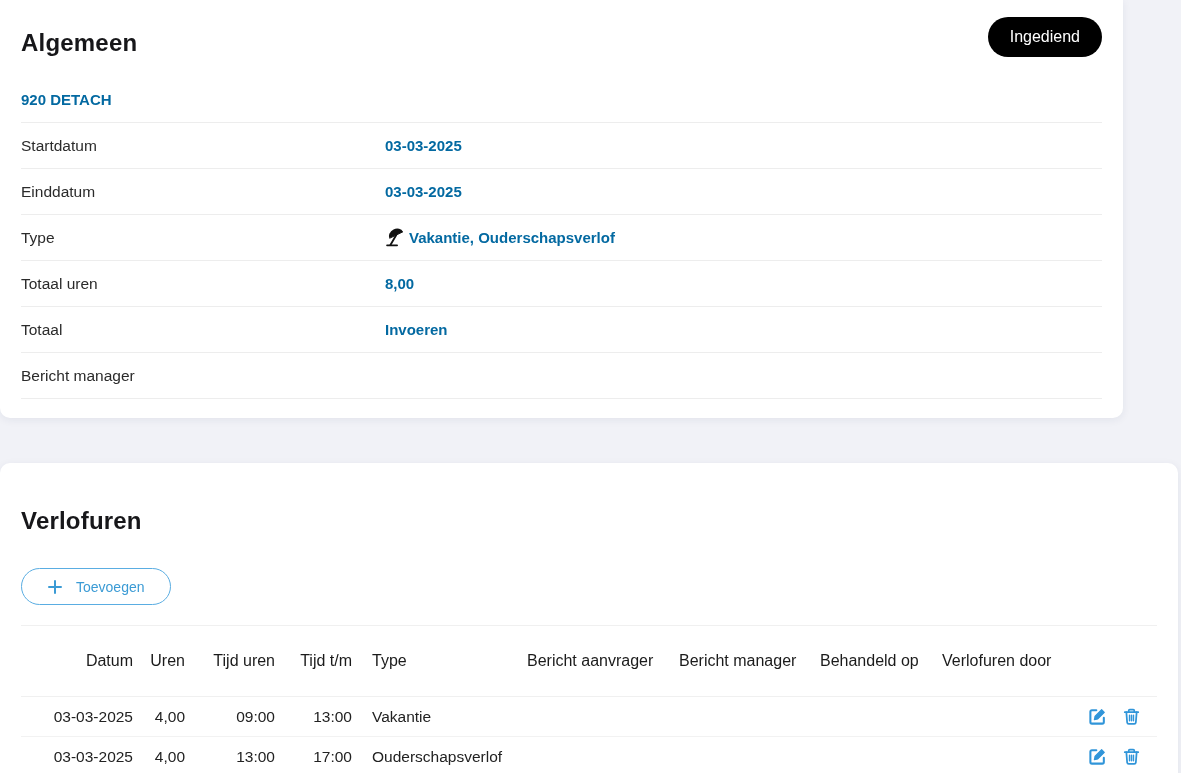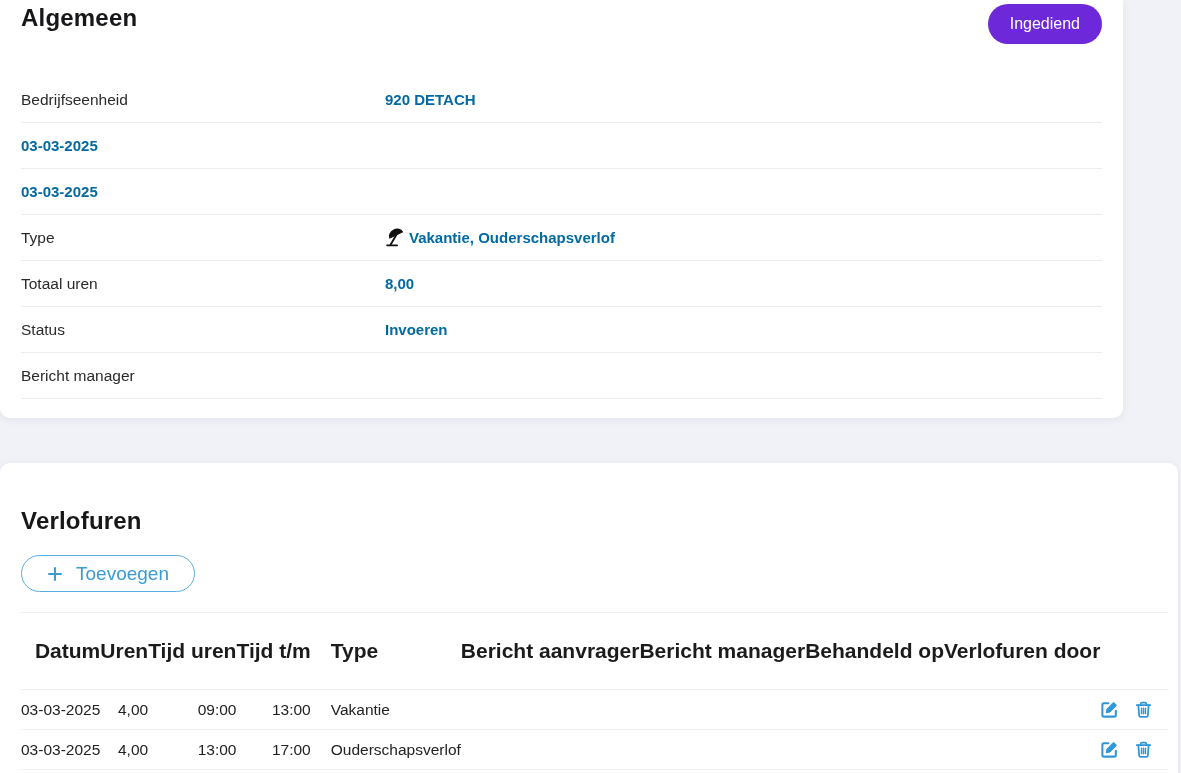--- a/index.html
+++ b/index.html
@@ -22,60 +22,60 @@
     border-radius:0 0 10px 10px;
     padding:0 21px;
   }
   .card-leave {
     left:0; top:463px;
     width:1178px; height:500px;
     border-radius:10px;
     padding:0 21px;
   }
   .card-header {
-    display:flex; justify-content:space-between; align-items:flex-start;
+    display:flex; justify-content:space-between; align-items:flex-end;
     padding-top:4px; height:57px;gap:19px;
   }
   .section-title {
     font-size:24px; font-weight:700; color:#17171a; letter-spacing:.2px;
   }
   .status-badge {
-    background:#6d28d9; color:#ffffff;
+    background:#000000; color:#ffffff;
     font-size:16px; line-height:1;
     padding:12px 22px; border-radius:20px;
   }
   .fields { margin-top:20px; }
   .field-row {
     display:flex; align-items:center;
     height:46px; border-bottom:1px solid #ededed;
   }
   .field-label { width:364px; font-size:15.5px; color:#2b2b2b; }
   .field-value {
     font-size:15px; font-weight:700; color:#0369a1;
     display:flex; align-items:center; gap:3px;
   }
   .type-icon { display:inline-flex; margin-right:1px; }
   .leave-title { padding-top:44px; }
   .add-button {
-    margin-top:20px;
+    margin-top:33px;
     display:inline-flex; align-items:center; gap:13px;
     height:37px; padding:0 25px;
     background:#ffffff;
     border:1.5px solid #5aade2; border-radius:19px;
-    color:#3b9bd5; font-size:19px;
+    color:#3b9bd5; font-size:14px;
     cursor:pointer;
   }
   table.leave-table {
     margin-top:20px;
     width:100%;
     border-collapse:collapse;
     border-top:1px solid #f0f0f0;
   }
   .leave-table th {
-    font-size:21px; font-weight:700; color:#1b1b1b;
+    font-size:16px; font-weight:400; color:#1b1b1b;
     padding:26px 0;
     border-bottom:1px solid #f0f0f0;
     white-space:nowrap;
   }
   .leave-table td {
     font-size:15.5px; color:#222222;
     padding:10px 0;
     border-bottom:1px solid #f2f2f2;
     white-space:nowrap;
   }
@@ -92,27 +92,28 @@
 <body>
 
 <section class="card card-general">
   <div class="card-header">
     <h1 class="section-title">Algemeen</h1>
     <span class="status-badge">Ingediend</span>
   </div>
 
   <div class="fields">
     <div class="field-row">
-      <span class="field-label">Bedrijfseenheid</span>
       <span class="field-value">920 DETACH</span>
     </div>
     <div class="field-row">
+      <span class="field-label">Startdatum</span>
       <span class="field-value">03-03-2025</span>
     </div>
     <div class="field-row">
+      <span class="field-label">Einddatum</span>
       <span class="field-value">03-03-2025</span>
     </div>
     <div class="field-row">
       <span class="field-label">Type</span>
       <span class="field-value">
         <span class="type-icon">
           <svg width="20" height="20" viewBox="0 0 24 24">
             <g transform="translate(13.5,8.5) rotate(-26)">
               <path d="M-9 0 A 9 7.5 0 0 1 9 0 Z" fill="#111111"></path>
               <path d="M-9 0 L 9 0" stroke="#111111" stroke-width="1"></path>
@@ -122,21 +123,21 @@
           </svg>
         </span>
         <span>Vakantie, Ouderschapsverlof</span>
       </span>
     </div>
     <div class="field-row">
       <span class="field-label">Totaal uren</span>
       <span class="field-value">8,00</span>
     </div>
     <div class="field-row">
-      <span class="field-label">Status</span>
+      <span class="field-label">Totaal</span>
       <span class="field-value">Invoeren</span>
     </div>
     <div class="field-row">
       <span class="field-label">Bericht manager</span>
       <span class="field-value"></span>
     </div>
   </div>
 </section>
 
 <section class="card card-leave">

